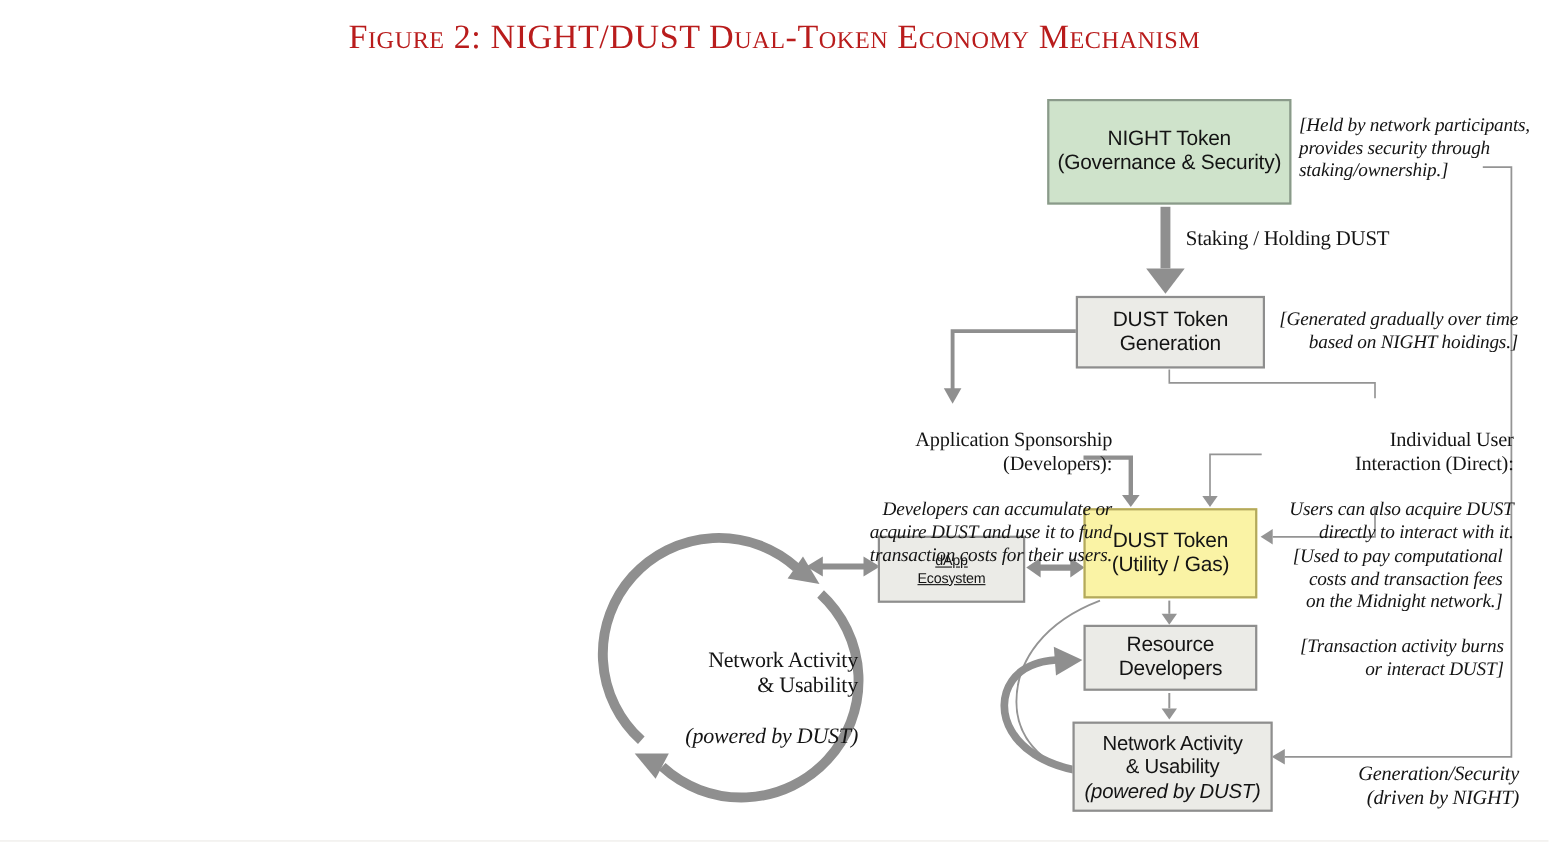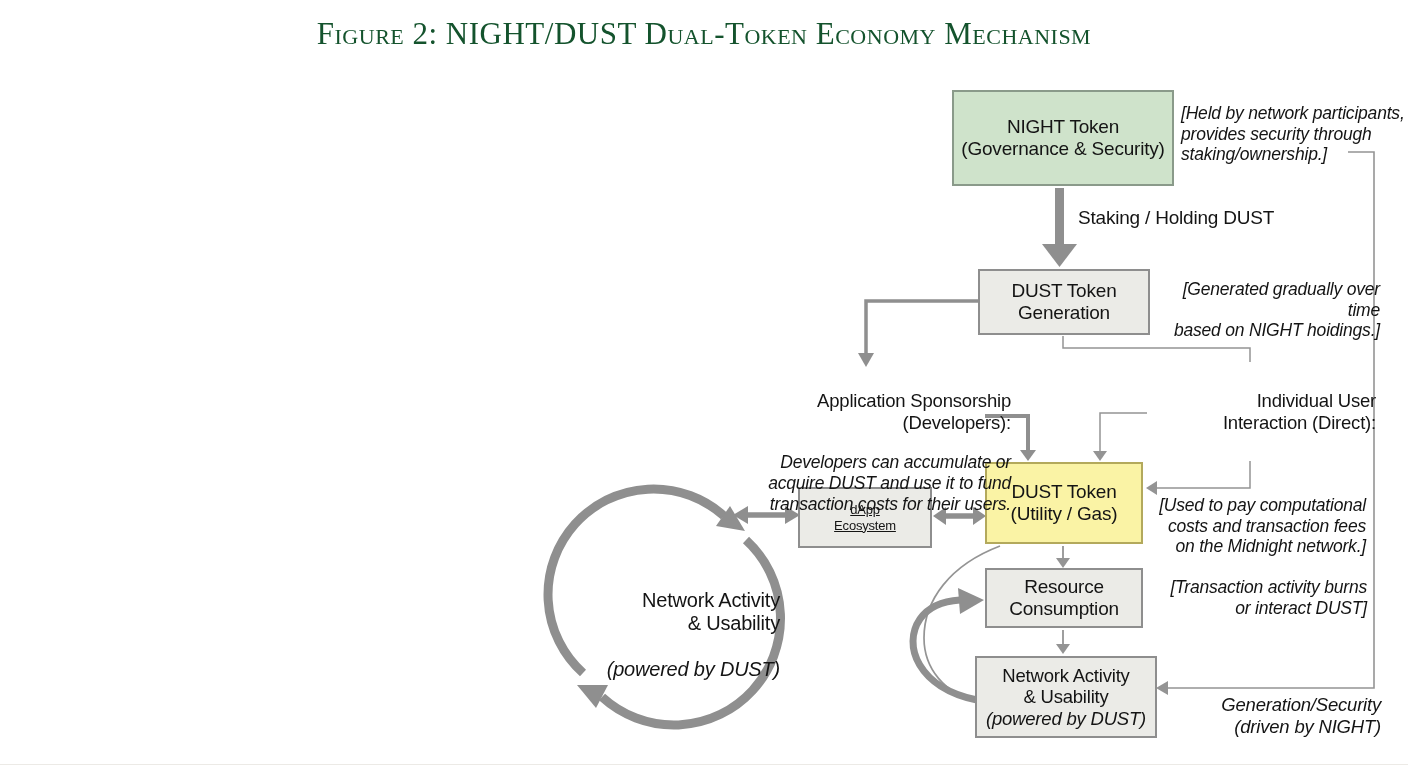--- a/index.html
+++ b/index.html
@@ -27,28 +27,28 @@
   .box{
     position:absolute;z-index:2;box-sizing:border-box;
     display:flex;flex-direction:column;justify-content:center;align-items:center;
     text-align:center;line-height:1.16;letter-spacing:-0.2px;
   }
   .box .lbl{white-space:pre-line;}
   .gray-box{background:var(--box-fill);border:2px solid var(--box-border);}
   .green-box{background:var(--night-fill);border:2px solid var(--night-border);justify-content:center;}
   .yellow-box{background:var(--dust-fill);border:2px solid var(--dust-border);}
 
-  .txt{position:absolute;z-index:2;white-space:pre-line;letter-spacing:-0.2px;line-height:1.18;}
+  .txt{position:absolute;z-index:2;white-space:pre-line;letter-spacing:-0.2px;line-height:1.18;font-family:Liberation Serif, serif;}
   .it{font-style:italic;}
   .ctr{text-align:right;}
 
   #title{
     position:absolute;left:0;right:0;top:16px;text-align:center;z-index:2;
     font-family:"Liberation Serif","DejaVu Serif",serif;
-    font-variant:small-caps;font-size:31px;letter-spacing:0.5px;color:#14532d;
+    font-variant:small-caps;font-size:31px;letter-spacing:0.5px;color:#b91c1c;
   }
   #bottom-artifact{position:absolute;left:0;right:0;bottom:3px;height:1px;background:#eceae6;z-index:1;}
 </style>
 </head>
 <body>
 
 <div id="stage">
 
   <div id="title">Figure 2: NIGHT/DUST Dual-Token Economy Mechanism</div>
 
@@ -140,21 +140,21 @@
 (Utility / Gas)</span>
   </div>
 
   <div class="box gray-box" style="left:798px;top:487px;width:134px;height:61px;font-size:13px;text-decoration:underline;">
     <span class="lbl">dApp
 Ecosystem</span>
   </div>
 
   <div class="box gray-box" style="left:985px;top:568px;width:158px;height:60px;font-size:19px;">
     <span class="lbl">Resource
-Consumption</span>
+Developers</span>
   </div>
 
   <div class="box gray-box" style="left:975px;top:656px;width:182px;height:82px;font-size:18.5px;">
     <span class="lbl">Network Activity
 &amp; Usability</span>
     <span class="lbl it">(powered by DUST)</span>
   </div>
 
   <div class="txt ctr" style="left:545px;top:566px;width:235px;font-size:20px;line-height:1.15;">
     <span class="lbl" style="white-space:pre-line;">Network Activity
@@ -171,20 +171,22 @@
     <div style="font-size:18.5px;white-space:pre-line;">Application Sponsorship
 (Developers):</div>
     <div class="it" style="font-size:17.5px;white-space:pre-line;">Developers can accumulate or
 acquire DUST and use it to fund
 transaction costs for their users.</div>
   </div>
 
   <div class="txt ctr" style="left:1138px;top:371px;width:238px;">
     <div style="font-size:18.5px;white-space:pre-line;">Individual User
 Interaction (Direct):</div>
+    <div class="it" style="font-size:17.5px;white-space:pre-line;">Users can also acquire DUST
+directly to interact with it.</div>
   </div>
 
   <div class="txt it" style="left:1181px;top:103px;width:228px;font-size:17.5px;">[Held by network participants,
 provides security through
 staking/ownership.]</div>
 
   <div class="txt it ctr" style="left:1156px;top:279px;width:224px;font-size:17.5px;">[Generated gradually over time
 based on NIGHT hoidings.]</div>
 
   <div class="txt it ctr" style="left:1148px;top:495px;width:218px;font-size:17.5px;">[Used to pay computational

